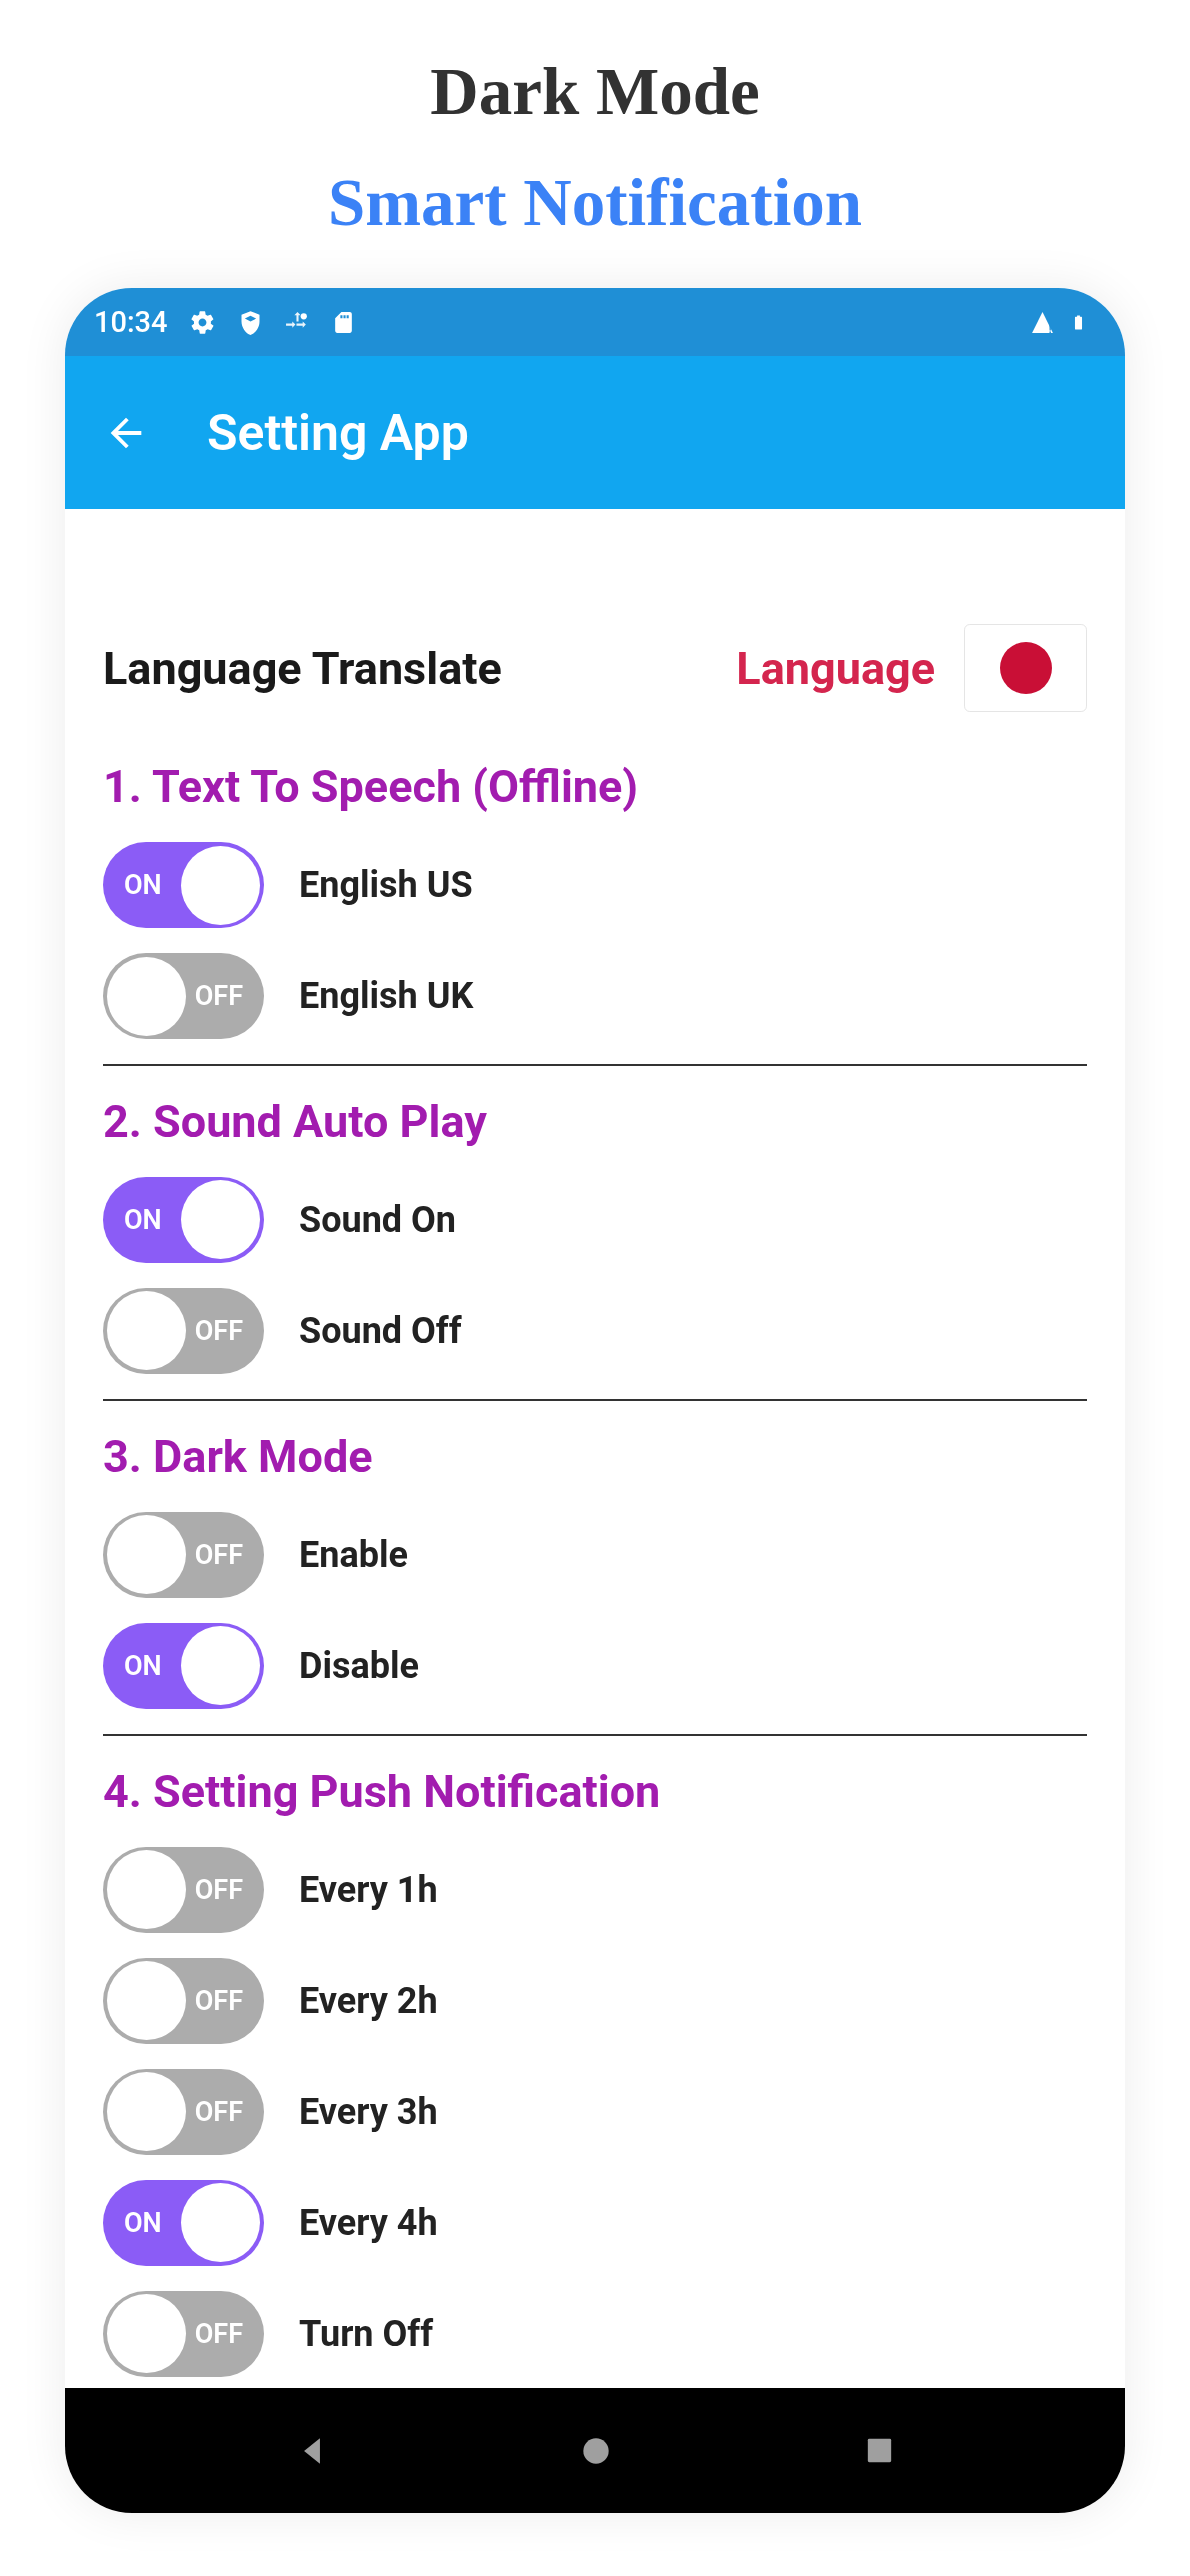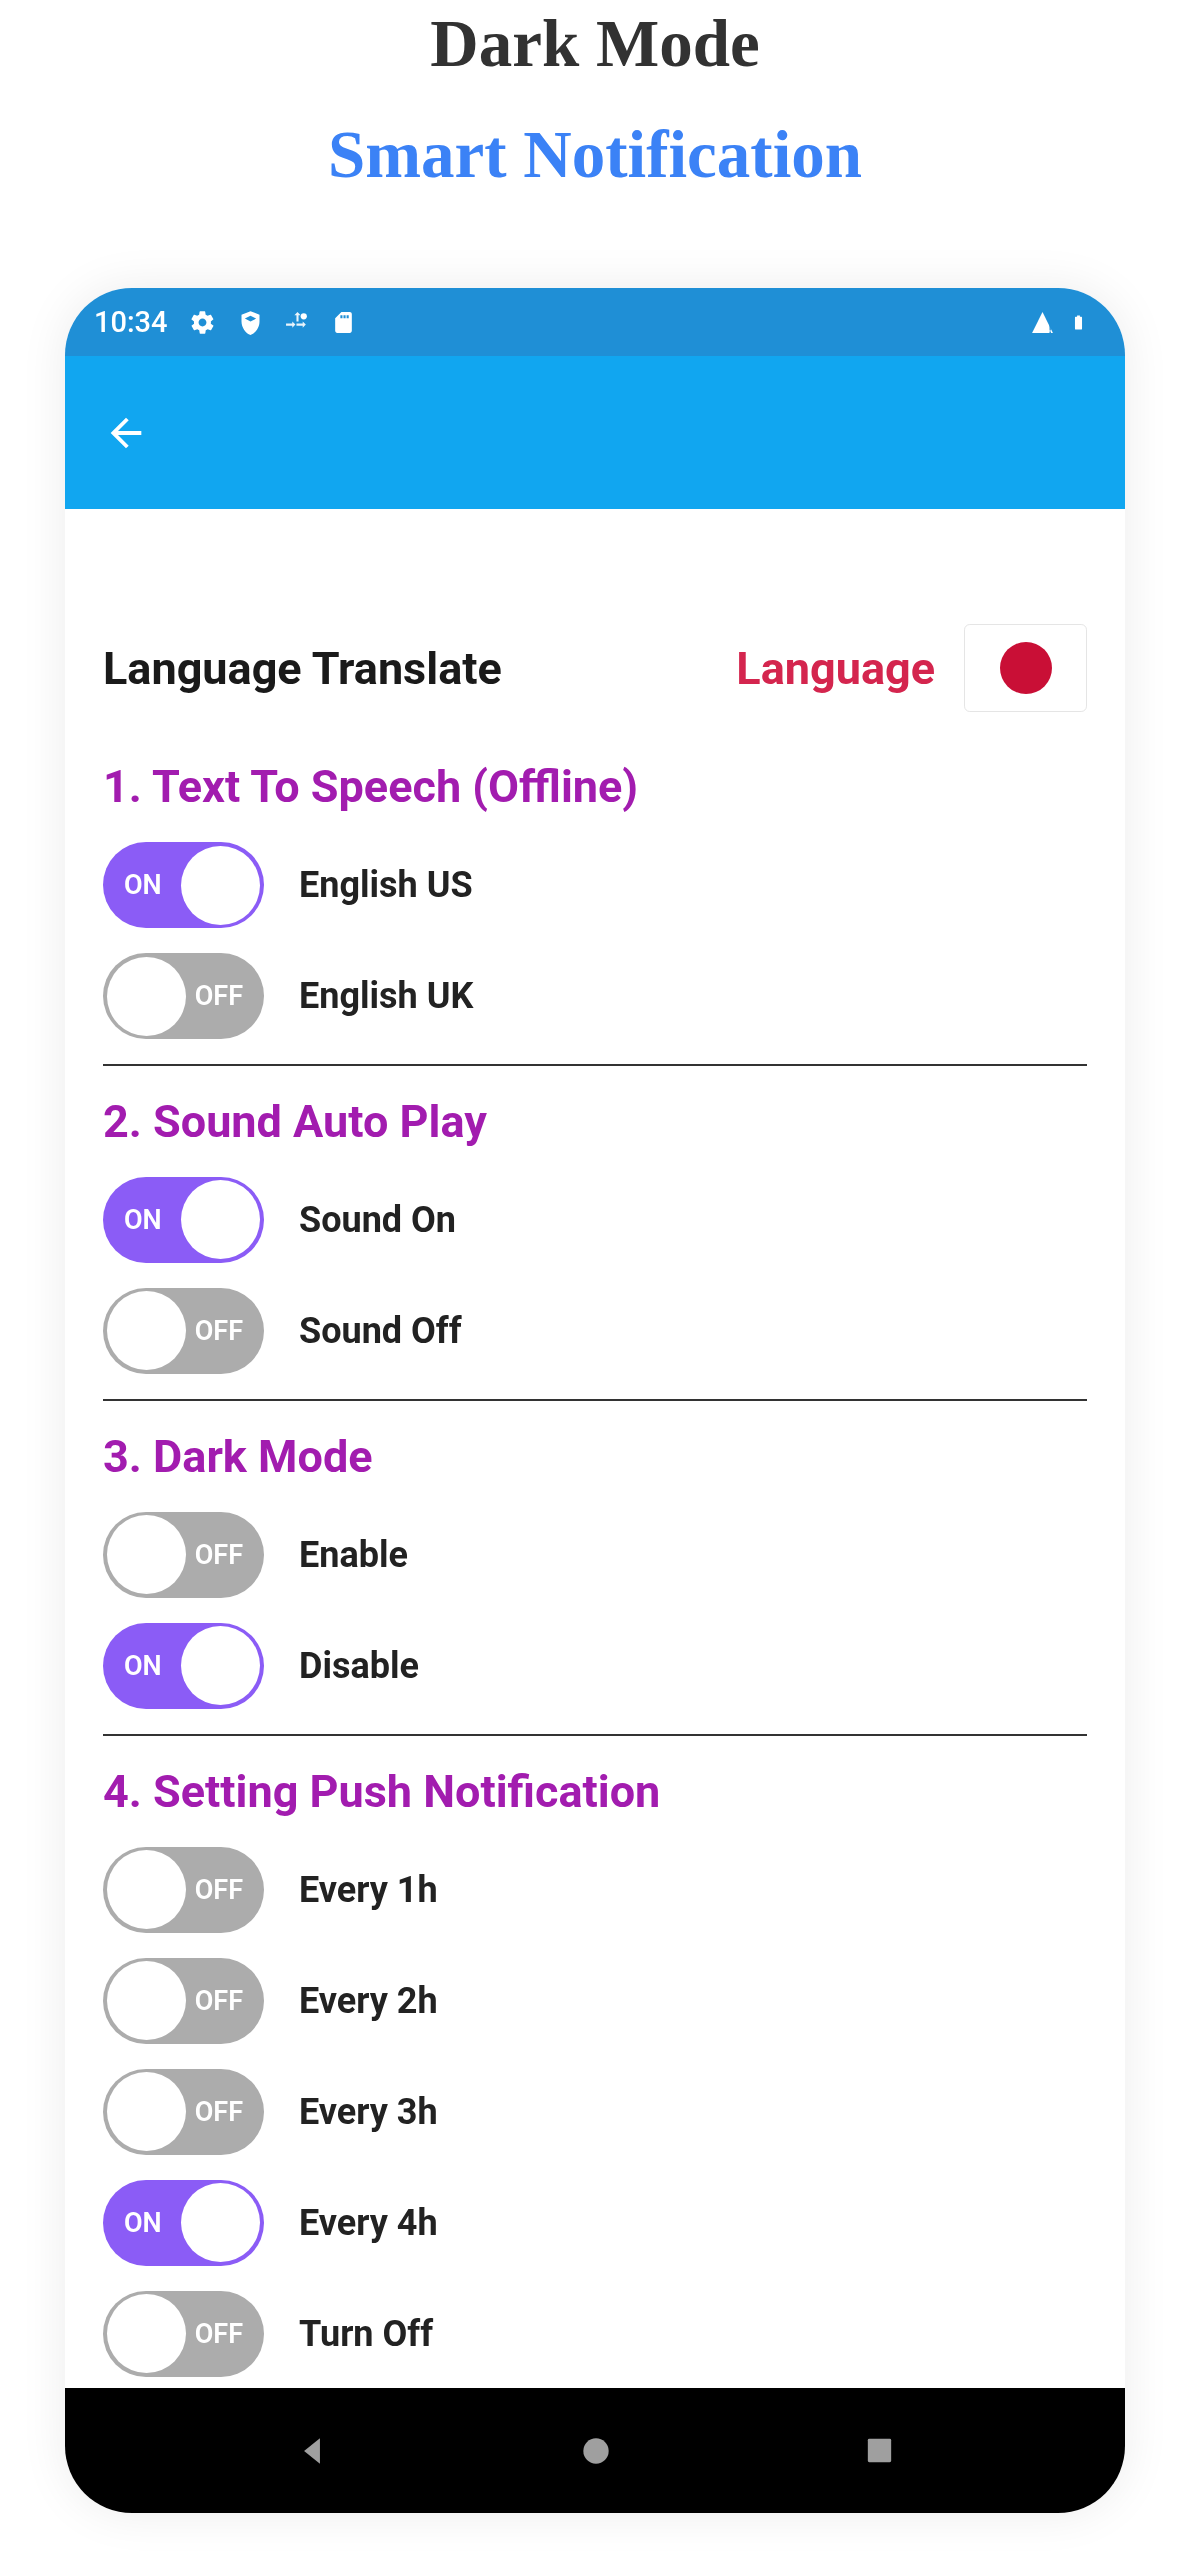--- a/index.html
+++ b/index.html
@@ -5,20 +5,21 @@
     * { margin: 0; padding: 0; box-sizing: border-box; }
     body {
       width: 1190px;
       height: 2576px;
       background: #ffffff;
       font-family: -apple-system, BlinkMacSystemFont, "Segoe UI", Roboto, sans-serif;
       position: relative;
     }
     .page-title {
       text-align: center;
+      padding-top: 48px;
       font-size: 67px;
       font-weight: 700;
       color: #323232;
       font-family: Georgia, "Times New Roman", serif;
       line-height: 1.3;
     }
     .page-subtitle {
       text-align: center;
       font-size: 67px;
       font-weight: 700;
@@ -249,20 +250,21 @@
       </span>
     </div>
   </div>
 
   <div class="app-bar">
     <div class="back-arrow">
       <svg width="46" height="46" viewBox="0 0 24 24" fill="#fff">
           <path d="M20 11H7.83l5.59-5.59L12 4l-8 8 8 8 1.41-1.41L7.83 13H20v-2z"></path>
         </svg>
     </div>
+    <div class="app-bar-title">Setting App</div>
   </div>
 
   <div class="content">
 
     <div class="lang-row">
       <div class="lang-label">Language Translate</div>
       <div class="lang-value-wrap">
         <div class="lang-value">Language</div>
         <div class="lang-flag">
           <div class="lang-flag-circle"></div>

